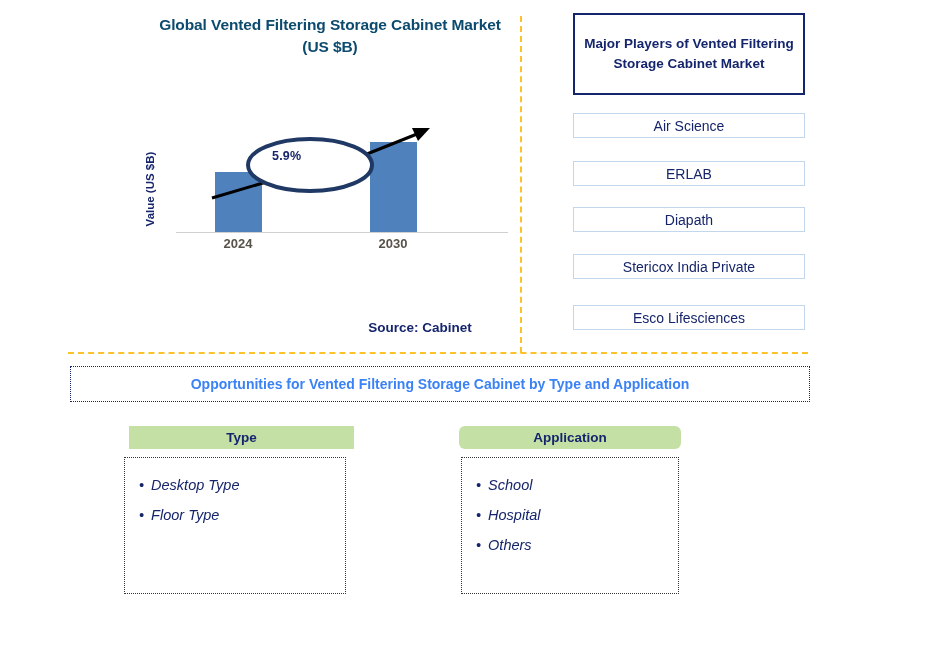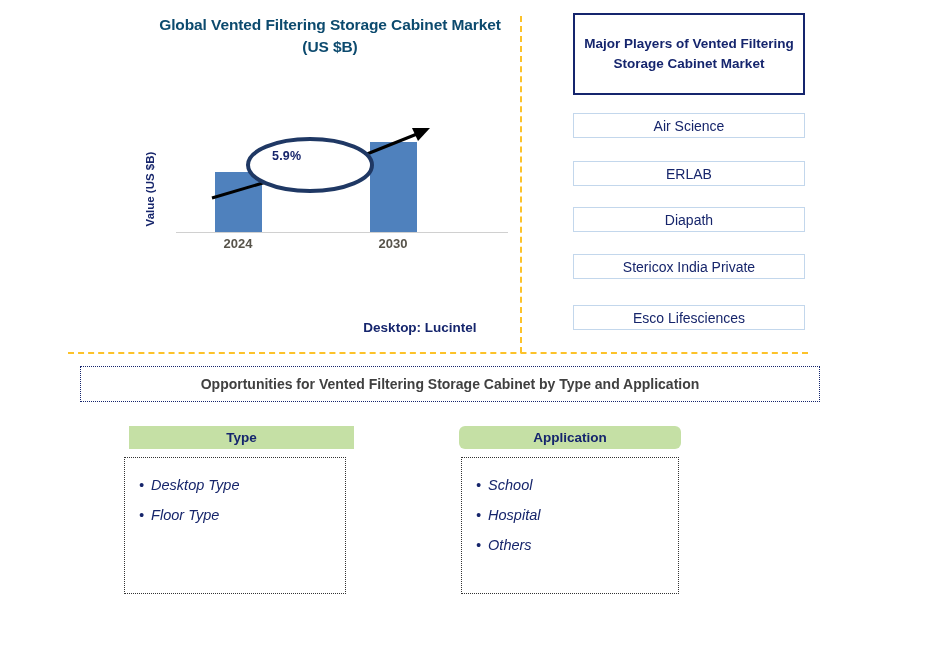--- a/index.html
+++ b/index.html
@@ -133,30 +133,30 @@
     color: #16256b;
   }
   .player-0 { top: 113px; }
   .player-1 { top: 161px; }
   .player-2 { top: 207px; }
   .player-3 { top: 254px; }
   .player-4 { top: 305px; }
 
   
   #opportunities-banner {
-    left: 80px; top: 366px;
+    left: 70px; top: 366px;
     width: 740px; height: 36px;
     border: 1px dotted #15256d;
     box-sizing: border-box;
     display: flex;
     align-items: center;
     justify-content: center;
     font-size: 14px;
     font-weight: bold;
-    color: #404040;
+    color: #3b82f6;
   }
 
   
   .segment-header {
     height: 23px;
     background: #c5e0a5;
     display: flex;
     align-items: center;
     justify-content: center;
     font-size: 13.5px;
@@ -202,21 +202,21 @@
   <svg class="abs" id="cagr-svg" viewBox="0 0 260 125">
     <path d="M 22 88 L 90 68" stroke="#000000" stroke-width="3" fill="none"></path>
     <path d="M 172 46 L 232 22" stroke="#000000" stroke-width="3" fill="none"></path>
     <polygon points="240,18 222,18 228,31" fill="#000000"></polygon>
     <ellipse cx="120" cy="55" rx="62" ry="26" fill="#ffffff" stroke="#1f3864" stroke-width="4"></ellipse>
   </svg>
 
   <div class="abs" id="cagr-value">5.9%</div>
 </div>
 
-<div class="abs" id="source-label">Desktop: Lucintel</div>
+<div class="abs" id="source-label">Source: Cabinet</div>
 
 <div class="abs" id="vertical-divider"></div>
 <div class="abs" id="horizontal-divider"></div>
 
 <div class="abs" id="players-header">Major Players of Vented Filtering Storage Cabinet Market</div>
 
 <div class="abs player-box player-0">Air Science</div>
 <div class="abs player-box player-1">ERLAB</div>
 <div class="abs player-box player-2">Diapath</div>
 <div class="abs player-box player-3">Stericox India Private</div>

